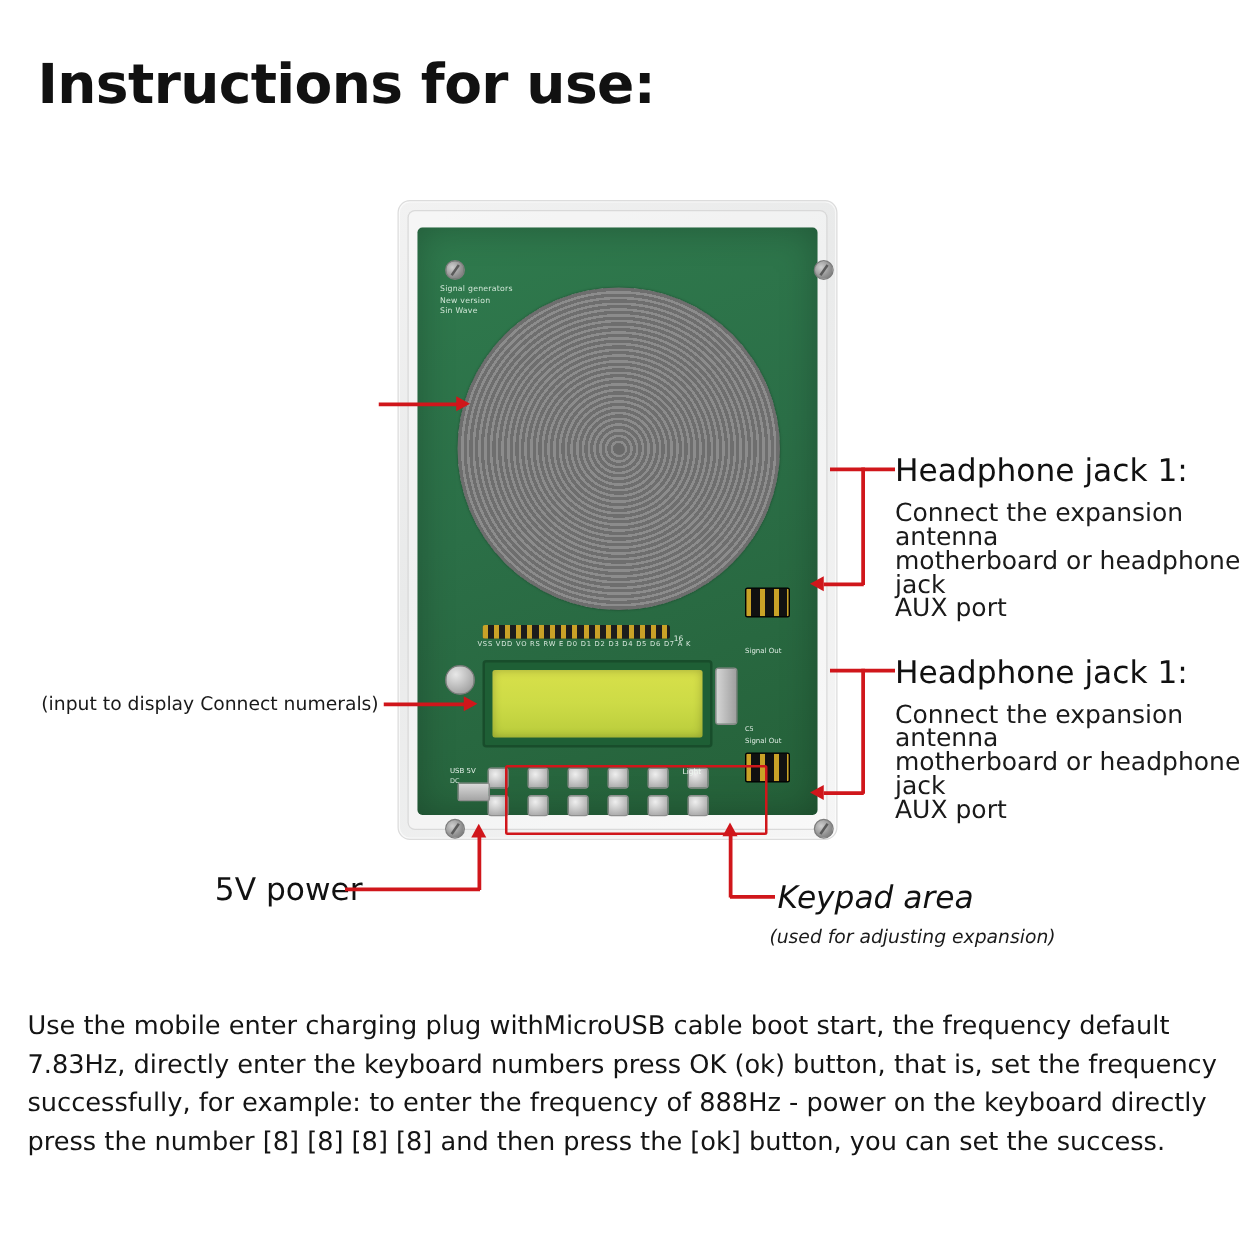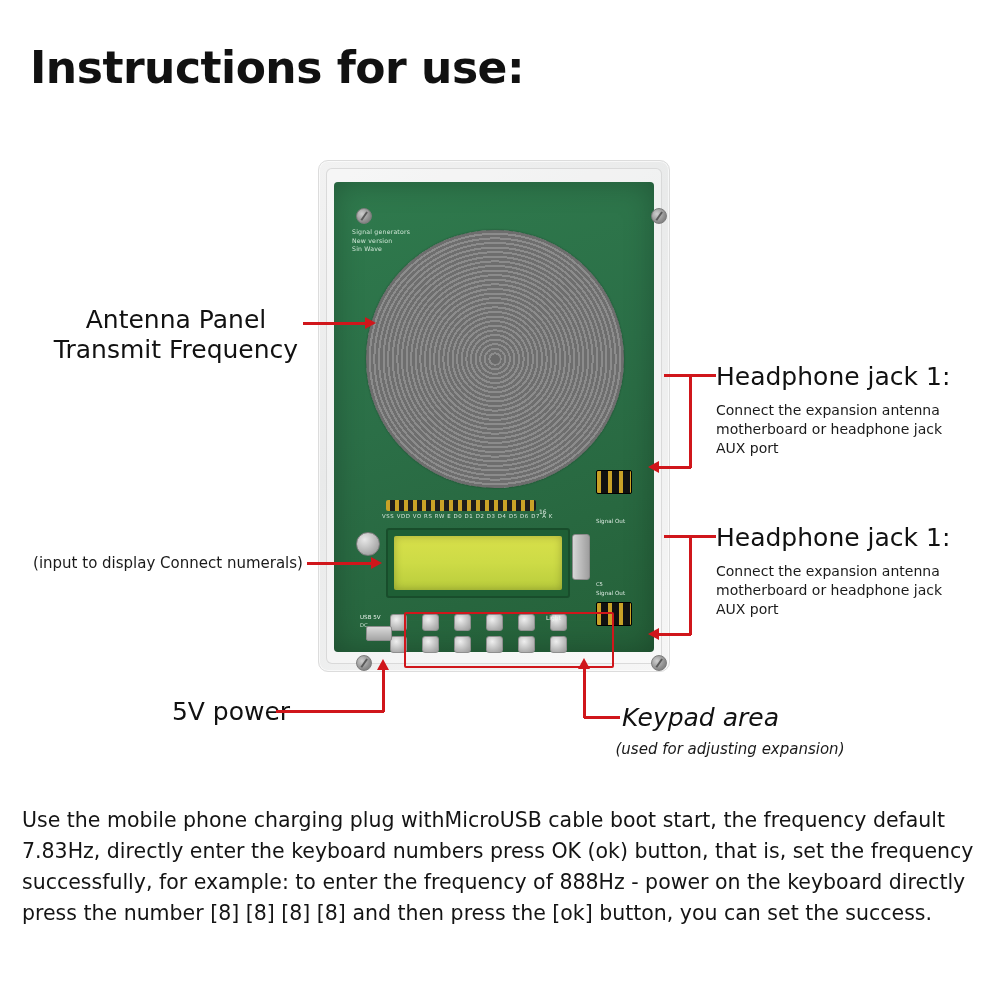--- a/index.html
+++ b/index.html
@@ -128,21 +128,21 @@
     position:absolute;left:32px;top:444px;width:24px;height:13px;border-radius:2px;
     background:linear-gradient(180deg,#d9d9d9,#a5a5a5);border:1px solid #8d8d8d;
   }
   .usbtxt{position:absolute;left:26px;top:432px;font-size:5.6px;color:#e6f1ea;}
   .usbtxt2{position:absolute;left:26px;top:440px;font-size:5.2px;color:#cfe2d6;}
 
   
   .callout{position:absolute;}
   .co-title{font-size:25px;color:#111;line-height:30px;white-space:nowrap;}
   .co-title.center{text-align:center;}
-  .co-sub{font-size:14px;color:#1a1a1a;line-height:19px;}
+  .co-sub{font-size:20px;color:#1a1a1a;line-height:19px;}
   .co-sub.small{font-size:15px;}
 
   .lead{position:absolute;background:#d0161b;}
   .arrow{position:absolute;width:0;height:0;}
   .arrow.left{border-top:6px solid transparent;border-bottom:6px solid transparent;border-right:11px solid #d0161b;}
   .arrow.right{border-top:6px solid transparent;border-bottom:6px solid transparent;border-left:11px solid #d0161b;}
   .arrow.up{border-left:6px solid transparent;border-right:6px solid transparent;border-bottom:11px solid #d0161b;}
 
   .hl-box{position:absolute;border:2px solid #d0161b;border-radius:2px;}
 
@@ -210,24 +210,20 @@
       </div>
 
       <div class="usbtxt">USB 5V</div>
       <div class="usbtxt2">DC</div>
       <div class="usb"></div>
     </div>
   </div>
 
   <div class="hl-box" style="left:404px;top:612px;width:206px;height:52px;"></div>
 
-  <div class="callout" style="left:46px;top:305px;width:260px;">
-    <div class="co-title center">Antenna Panel</div>
-    <div class="co-title center">Transmit Frequency</div>
-  </div>
   <div class="lead" style="left:303px;top:322px;width:64px;height:2.5px;"></div>
   <div class="arrow right" style="left:365px;top:317px;"></div>
 
   <div class="callout" style="left:18px;top:548px;width:300px;">
     <div class="co-sub small" style="text-align:center;margin-top:6px;">(input to display Connect numerals)</div>
   </div>
   <div class="lead" style="left:307px;top:562px;width:66px;height:2.5px;"></div>
   <div class="arrow right" style="left:371px;top:557px;"></div>
 
   <div class="callout" style="left:120px;top:697px;width:222px;">
@@ -265,19 +261,19 @@
       <div>motherboard or headphone jack</div>
       <div>AUX port</div>
     </div>
   </div>
   <div class="lead" style="left:664px;top:535px;width:52px;height:2.5px;"></div>
   <div class="lead" style="left:689px;top:535px;width:2.5px;height:100px;"></div>
   <div class="lead" style="left:659px;top:633px;width:32px;height:2.5px;"></div>
   <div class="arrow left" style="left:648px;top:628px;"></div>
 
   <div class="para">
-    <div>Use the mobile phone charging plug withMicroUSB cable boot start, the frequency default</div>
+    <div>Use the mobile enter charging plug withMicroUSB cable boot start, the frequency default</div>
     <div>7.83Hz, directly enter the keyboard numbers press OK (ok) button, that is, set the frequency</div>
     <div>successfully, for example: to enter the frequency of 888Hz - power on the keyboard directly</div>
     <div>press the number [8] [8] [8] [8] and then press the [ok] button, you can set the success.</div>
   </div>
 
 </div>
 
 </body></html>

